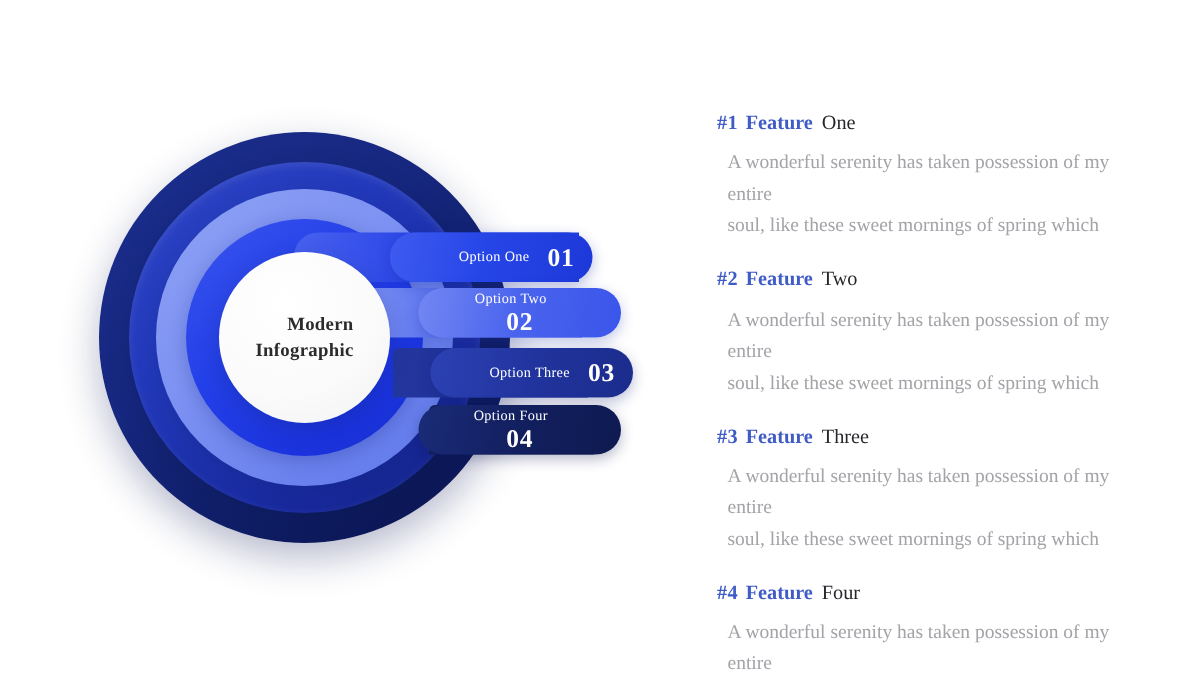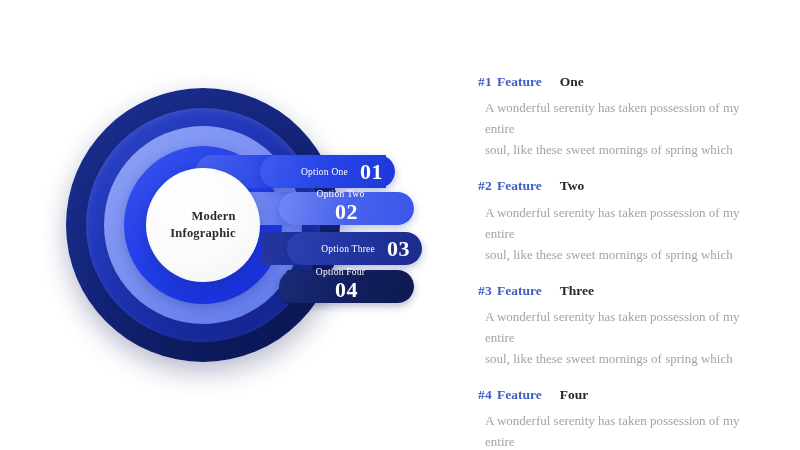--- a/index.html
+++ b/index.html
@@ -150,21 +150,21 @@
     box-sizing: border-box;
     color: #ffffff;
   }
   .pill .pill-label {
     font-size: 9.5px;
     font-family: "Liberation Serif", serif;
     letter-spacing: 0.25px;
     white-space: nowrap;
   }
   .pill .pill-number {
-    font-size: 22px;
+    font-size: 17px;
     font-weight: 700;
     font-family: "Liberation Serif", serif;
     margin-left: 12px;
     letter-spacing: 0.5px;
   }
 
   #pill-1 {
     left: 260px; top: 155px; width: 135px;
     background: linear-gradient(100deg, #3e5bef 0%, #2746e8 45%, #1d38d8 100%);
     box-shadow: 0 3px 9px rgba(25, 45, 160, 0.32);
@@ -209,22 +209,22 @@
     font-weight: 700;
     letter-spacing: 0.3px;
   }
   .feature-word {
     color: #3f5bc6;
     font-weight: 700;
     margin-left: 5px;
   }
   .feature-name {
     color: #26262b;
-    font-weight: 700;
-    margin-left: 18px;
+    font-weight: 400;
+    margin-left: 6px;
   }
   .feature-body {
     font-family: "Liberation Serif", serif;
     font-size: 13px;
     line-height: 1.62;
     color: #a3a3a8;
     margin: 0 0 0 7px;
     max-width: 258px;
     white-space: pre-line;
   }

